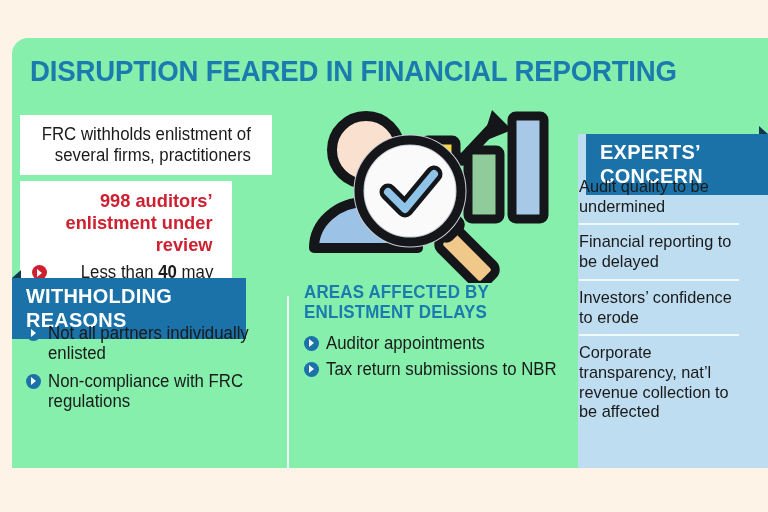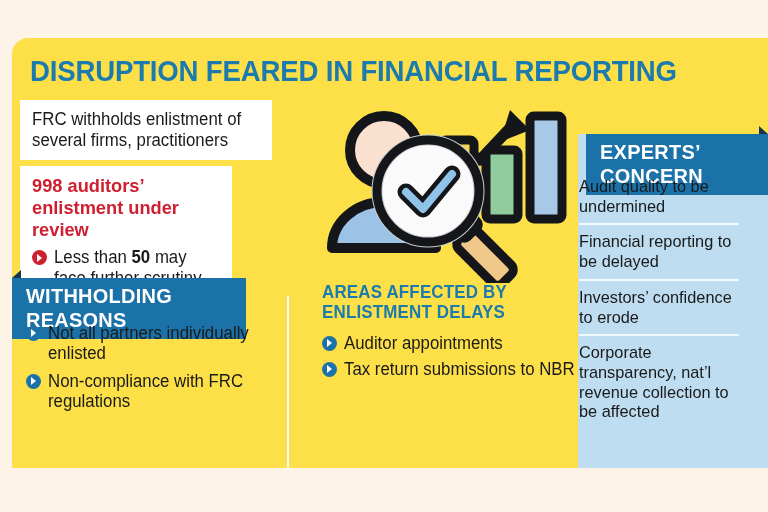--- a/index.html
+++ b/index.html
@@ -6,21 +6,21 @@
   body{
     width:768px;height:512px;overflow:hidden;
     background:#FDF3E7;
     font-family:"Liberation Sans", sans-serif;
   }
   .page{position:relative;width:768px;height:512px;}
 
   
   .card{
     position:absolute;left:12px;top:38px;width:756px;height:430px;
-    background:#fde047;
+    background:#86efac;
     border-top-left-radius:16px;
     overflow:hidden;
   }
 
   
   .headline{
     position:absolute;left:18px;top:16px;
     font-family:"Liberation Sans Narrow","Liberation Sans",sans-serif;
     font-weight:bold;
     font-size:30px;
@@ -31,21 +31,21 @@
     white-space:nowrap;
   }
 
   
   .vdiv{
     position:absolute;left:275px;top:258px;width:2px;height:172px;
     background:#F3FAFE;
   }
 
   
-  .leftcol{position:absolute;left:8px;top:62px;width:262px;}
+  .leftcol{position:absolute;left:8px;top:77px;width:262px;text-align:right;}
 
   .wbox{
     background:#FFFFFF;
     padding:9px 12px 10px 12px;
     box-sizing:border-box;
   }
   .wbox.one{width:252px;}
   .wbox.two{width:212px;margin-top:6px;padding-bottom:14px;}
 
   .plain{
@@ -99,21 +99,21 @@
   .fold-l{
     position:absolute;left:0;top:-8px;
     width:0;height:0;
     border-left:9px solid transparent;
     border-bottom:8px solid #10384F;
   }
 
   .withhold-list{position:absolute;left:14px;top:278px;width:258px;}
 
   
-  .centercol{position:absolute;left:306px;top:60px;width:278px;}
+  .centercol{position:absolute;left:288px;top:60px;width:278px;}
 
   .illus{position:relative;width:270px;height:185px;margin-left:6px;}
 
   .subhead{
     font-family:"Liberation Sans Narrow","Liberation Sans",sans-serif;
     font-weight:bold;font-size:18px;line-height:1.1;color:#1B7AAE;
     letter-spacing:.2px;
     transform:scaleX(.94);transform-origin:left top;
     margin-left:4px;
   }
@@ -160,21 +160,21 @@
     <div class="leftcol">
 
       <div class="wbox one">
         <div class="plain">FRC withholds enlistment of several firms, practitioners</div>
       </div>
 
       <div class="wbox two">
         <div class="redline">998 auditors’ enlistment under review</div>
         <div class="bl">
           <span class="dot red"></span>
-          <span class="txt"><span>Less than </span><b>50</b><span> may face further scrutiny</span></span>
+          <span class="txt"><span>Less than </span><b>40</b><span> may face further scrutiny</span></span>
         </div>
       </div>
     </div>
 
     <div class="banner banner-withhold">
       <span class="fold-l"></span>
       <span class="bt">WITHHOLDING REASONS</span>
     </div>
 
     <div class="withhold-list">

